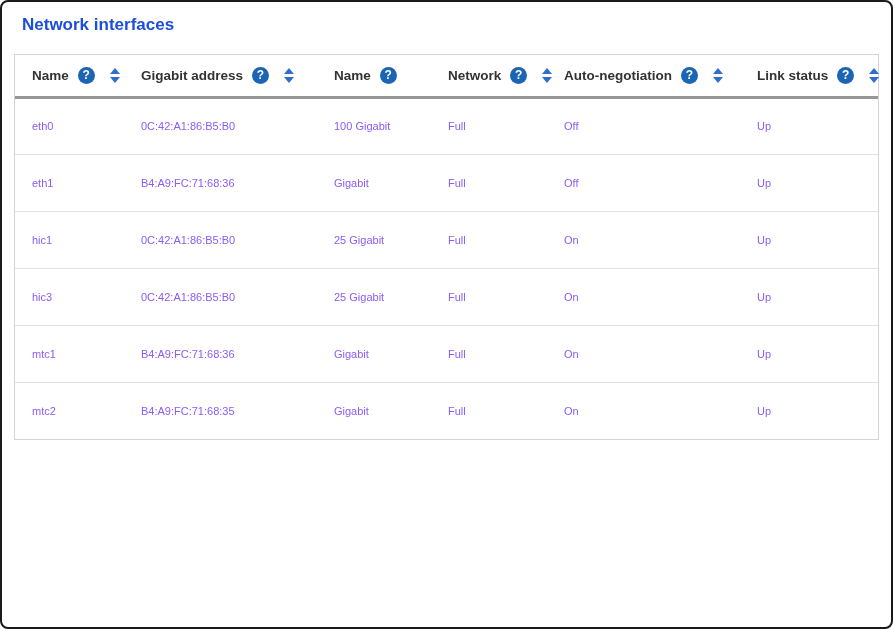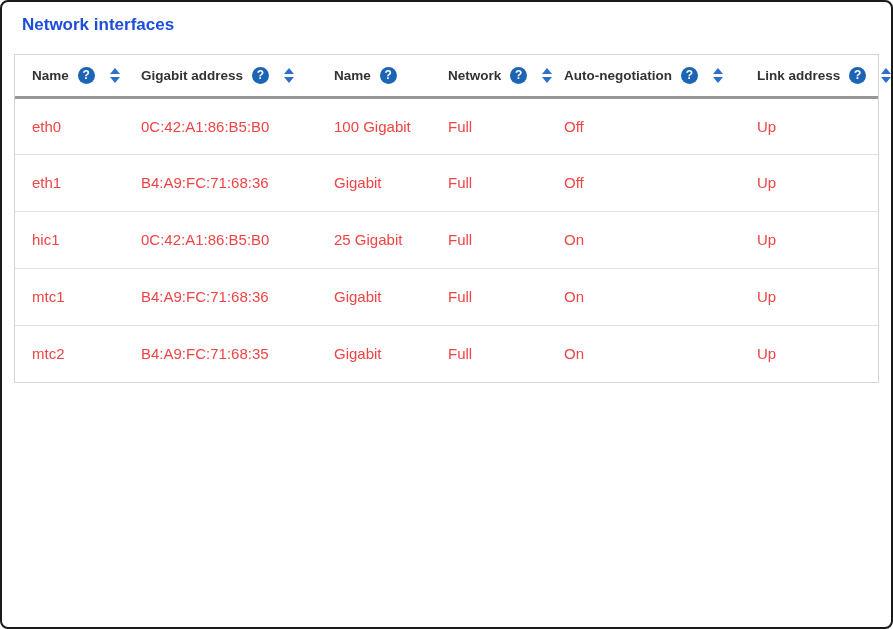--- a/index.html
+++ b/index.html
@@ -44,23 +44,23 @@
     font-weight: 700;
     color: #333333;
     border-bottom: 3px solid #979797;
     white-space: nowrap;
   }
 
   .iface-table td {
     height: 57px;
     vertical-align: middle;
     padding: 0 4px 0 17px;
-    font-size: 15px;
+    font-size: 11px;
     font-weight: 400;
-    color: #ef4444;
+    color: #8b5cf6;
     border-bottom: 1px solid #e2e2e2;
     white-space: nowrap;
   }
 
   .iface-table tbody tr:last-child td { border-bottom: none; }
 
   .th-inner { display: inline-flex; align-items: center; }
 
   .help-icon {
     display: inline-block;
@@ -161,21 +161,21 @@
               <span>Auto-negotiation</span>
               <span class="help-icon">?</span>
               <span class="sort-icon">
                   <span class="tri-up"></span>
                   <span class="tri-down"></span>
                 </span>
             </span>
           </th>
           <th>
             <span class="th-inner">
-              <span>Link address</span>
+              <span>Link status</span>
               <span class="help-icon">?</span>
               <span class="sort-icon">
                   <span class="tri-up"></span>
                   <span class="tri-down"></span>
                 </span>
             </span>
           </th>
         </tr>
       </thead>
 
@@ -191,20 +191,28 @@
         <tr>
           <td>eth1</td>
           <td>B4:A9:FC:71:68:36</td>
           <td>Gigabit</td>
           <td>Full</td>
           <td>Off</td>
           <td>Up</td>
         </tr>
         <tr>
           <td>hic1</td>
+          <td>0C:42:A1:86:B5:B0</td>
+          <td>25 Gigabit</td>
+          <td>Full</td>
+          <td>On</td>
+          <td>Up</td>
+        </tr>
+        <tr>
+          <td>hic3</td>
           <td>0C:42:A1:86:B5:B0</td>
           <td>25 Gigabit</td>
           <td>Full</td>
           <td>On</td>
           <td>Up</td>
         </tr>
         <tr>
           <td>mtc1</td>
           <td>B4:A9:FC:71:68:36</td>
           <td>Gigabit</td>

